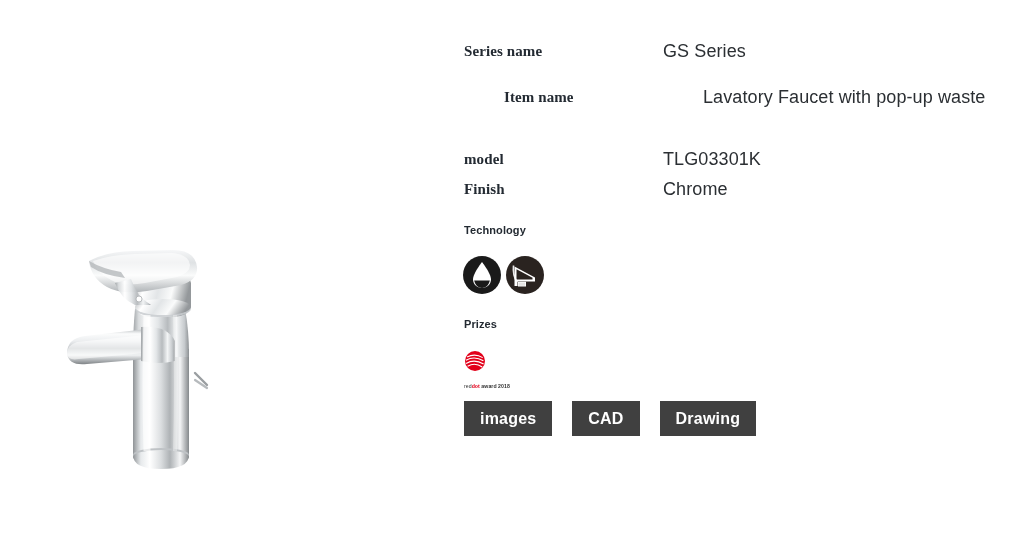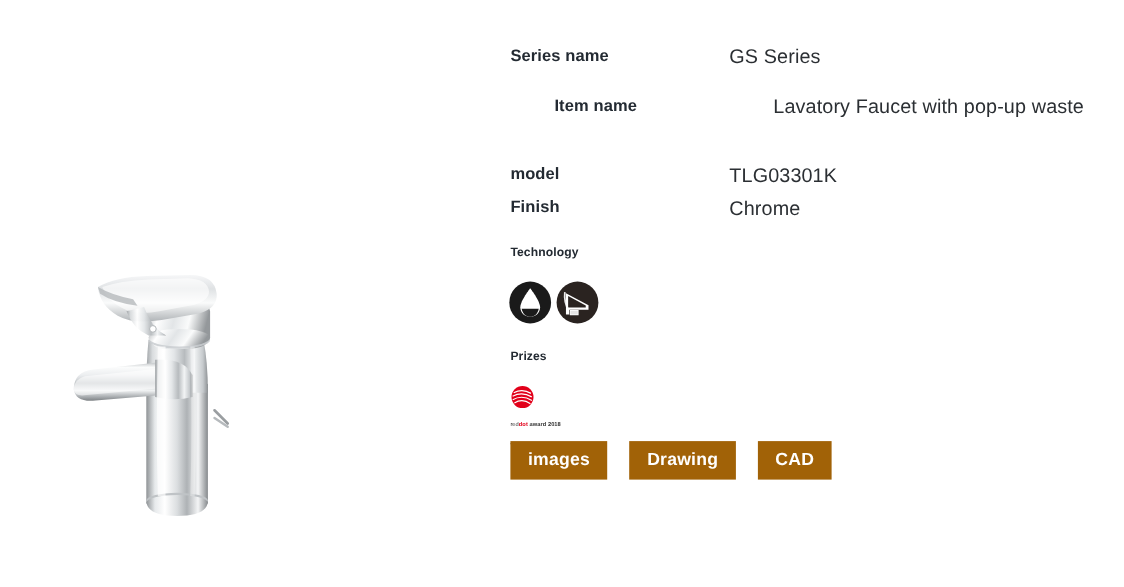--- a/index.html
+++ b/index.html
@@ -53,20 +53,21 @@
   }
   .spec-label {
     position: absolute;
     left: 0;
     top: 0;
     font-size: 15px;
     font-weight: bold;
     color: #232a32;
     letter-spacing: 0.1px;
     white-space: nowrap;
+    font-family: Liberation Serif, serif;
   }
   .spec-value {
     position: absolute;
     left: 199px;
     top: 0;
     font-size: 18px;
     font-weight: normal;
     color: #2b2f33;
     letter-spacing: 0.1px;
     white-space: nowrap;
@@ -126,21 +127,21 @@
   
   #action-buttons {
     position: absolute;
     left: 9px;
     top: 401px;
     display: flex;
     align-items: flex-start;
     gap: 20px;
   }
   .action-button {
-    background: #a16207;
+    background: #404040;
     color: #ffffff;
     border: none;
     outline: none;
     font-family: "Liberation Sans", sans-serif;
     font-size: 16px;
     font-weight: bold;
     letter-spacing: 0.2px;
     height: 35px;
     padding: 0 16px;
     cursor: pointer;
@@ -287,17 +288,17 @@
         <path d="M2.0 10.2 Q10.5 5.6 19.4 10.8" stroke="#ffffff" stroke-width="1.1" fill="none"></path>
         <path d="M2.1 13.4 Q10.5 8.6 19.6 14.0" stroke="#ffffff" stroke-width="1.1" fill="none"></path>
         <path d="M3.6 16.3 Q11 11.8 18.2 17.0" stroke="#ffffff" stroke-width="1.1" fill="none"></path>
       </svg>
       <span class="prize-caption"><span>red</span><span class="hl">dot</span><span class="wd"> award 2018</span><br><span>winner</span></span>
     </span>
   </div>
 
   <div id="action-buttons">
     <button class="action-button">images</button>
+    <button class="action-button">CAD</button>
     <button class="action-button">Drawing</button>
-    <button class="action-button">CAD</button>
   </div>
 
 </div>
 
 </body></html>

